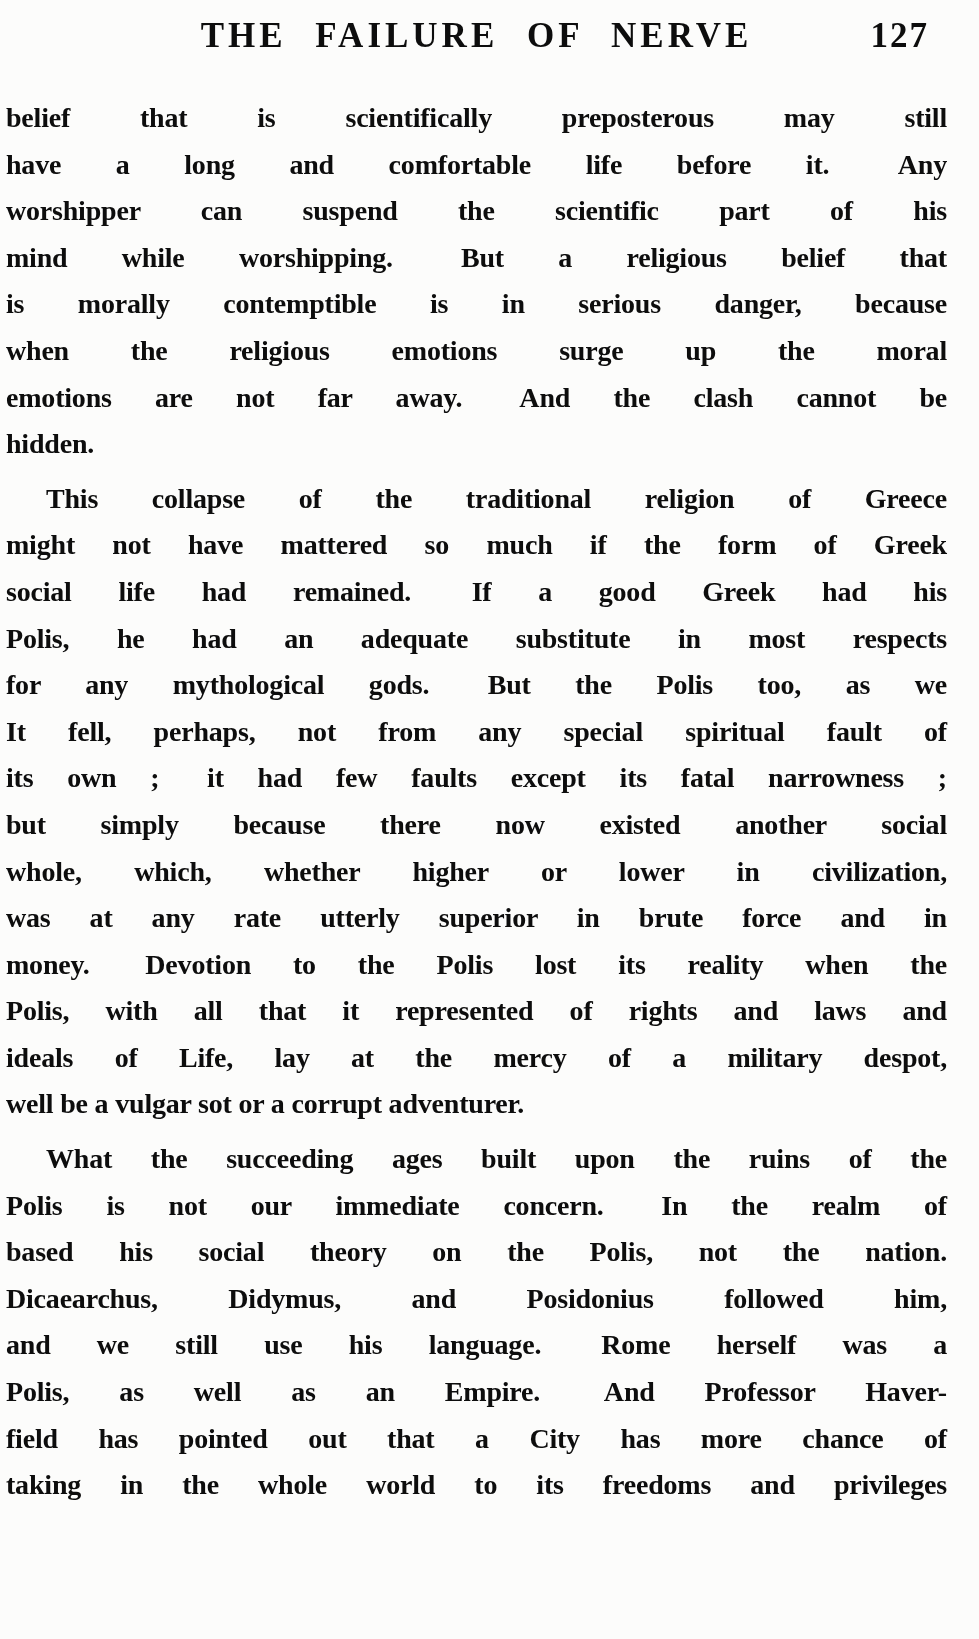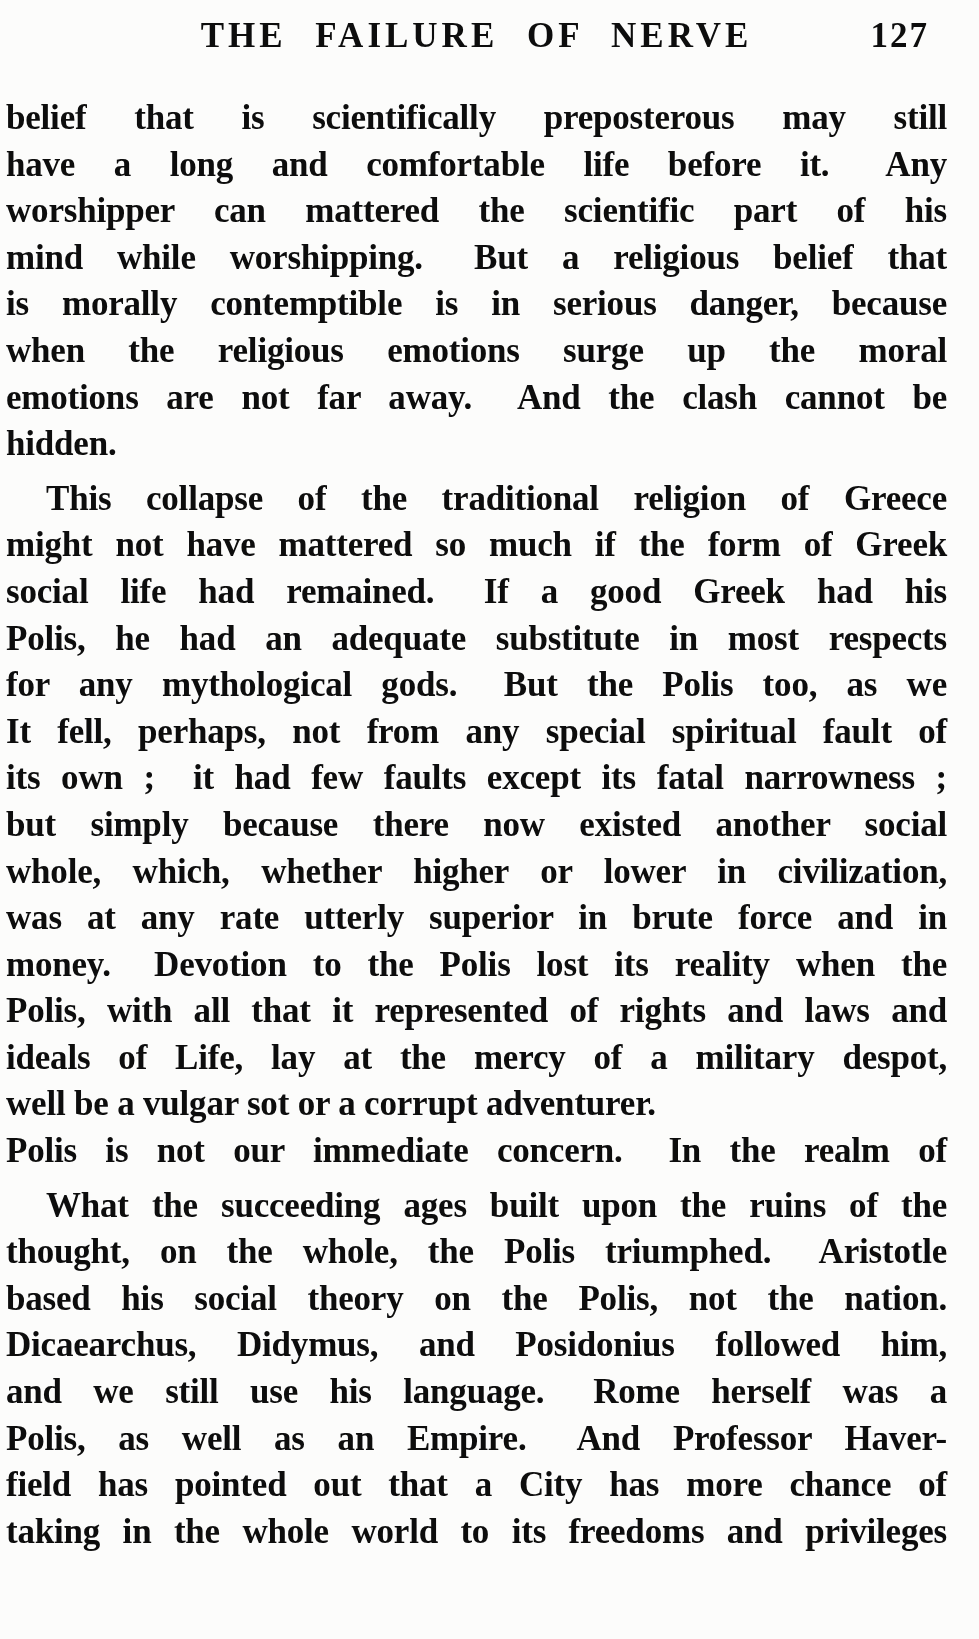--- a/index.html
+++ b/index.html
@@ -30,21 +30,21 @@
     white-space: nowrap;
   }
   .page-number {
     position: absolute;
     right: 18px;
     top: 0;
     letter-spacing: 2px;
     word-spacing: normal;
   }
   .page-body {
-    font-size: 35px;
+    font-size: 28px;
     line-height: 46.6px;
     letter-spacing: -0.2px;
   }
   .para { margin: 0; }
   .line {
     text-align: justify;
     text-align-last: justify;
     white-space: nowrap;
   }
   .line.flush {
@@ -60,21 +60,21 @@
 
 <div class="page">
   <div class="running-header">
     <span>THE FAILURE OF NERVE</span>
     <span class="page-number">127</span>
   </div>
   <div class="page-body">
       <div class="para">
         <div class="line">belief that is scientifically preposterous may still</div>
         <div class="line">have a long and comfortable life before it.  Any</div>
-        <div class="line">worshipper can mattered the scientific part of his</div>
+        <div class="line">worshipper can suspend the scientific part of his</div>
         <div class="line">mind while worshipping.  But a religious belief that</div>
         <div class="line">is morally contemptible is in serious danger, because</div>
         <div class="line">when the religious emotions surge up the moral</div>
         <div class="line">emotions are not far away.  And the clash cannot be</div>
         <div class="line flush">hidden.</div>
       </div>
       <div class="para">
         <div class="line indent">This collapse of the traditional religion of Greece</div>
         <div class="line">might not have mattered so much if the form of Greek</div>
         <div class="line">social life had remained.  If a good Greek had his</div>
@@ -84,23 +84,22 @@
         <div class="line">its own ;  it had few faults except its fatal narrowness ;</div>
         <div class="line">but simply because there now existed another social</div>
         <div class="line">whole, which, whether higher or lower in civilization,</div>
         <div class="line">was at any rate utterly superior in brute force and in</div>
         <div class="line">money.  Devotion to the Polis lost its reality when the</div>
         <div class="line">Polis, with all that it represented of rights and laws and</div>
         <div class="line">ideals of Life, lay at the mercy of a military despot,</div>
         <div class="line flush">well be a vulgar sot or a corrupt adventurer.</div>
       </div>
       <div class="para">
+        <div class="line indent">What the succeeding ages built upon the ruins of the</div>
         <div class="line">Polis is not our immediate concern.  In the realm of</div>
-        <div class="line indent">What the succeeding ages built upon the ruins of the</div>
-        <div class="line">thought, on the whole, the Polis triumphed.  Aristotle</div>
         <div class="line">based his social theory on the Polis, not the nation.</div>
         <div class="line">Dicaearchus, Didymus, and Posidonius followed him,</div>
         <div class="line">and we still use his language.  Rome herself was a</div>
         <div class="line">Polis, as well as an Empire.  And Professor Haver-</div>
         <div class="line">field has pointed out that a City has more chance of</div>
         <div class="line">taking in the whole world to its freedoms and privileges</div>
       </div>
     </div>
 </div>
 

